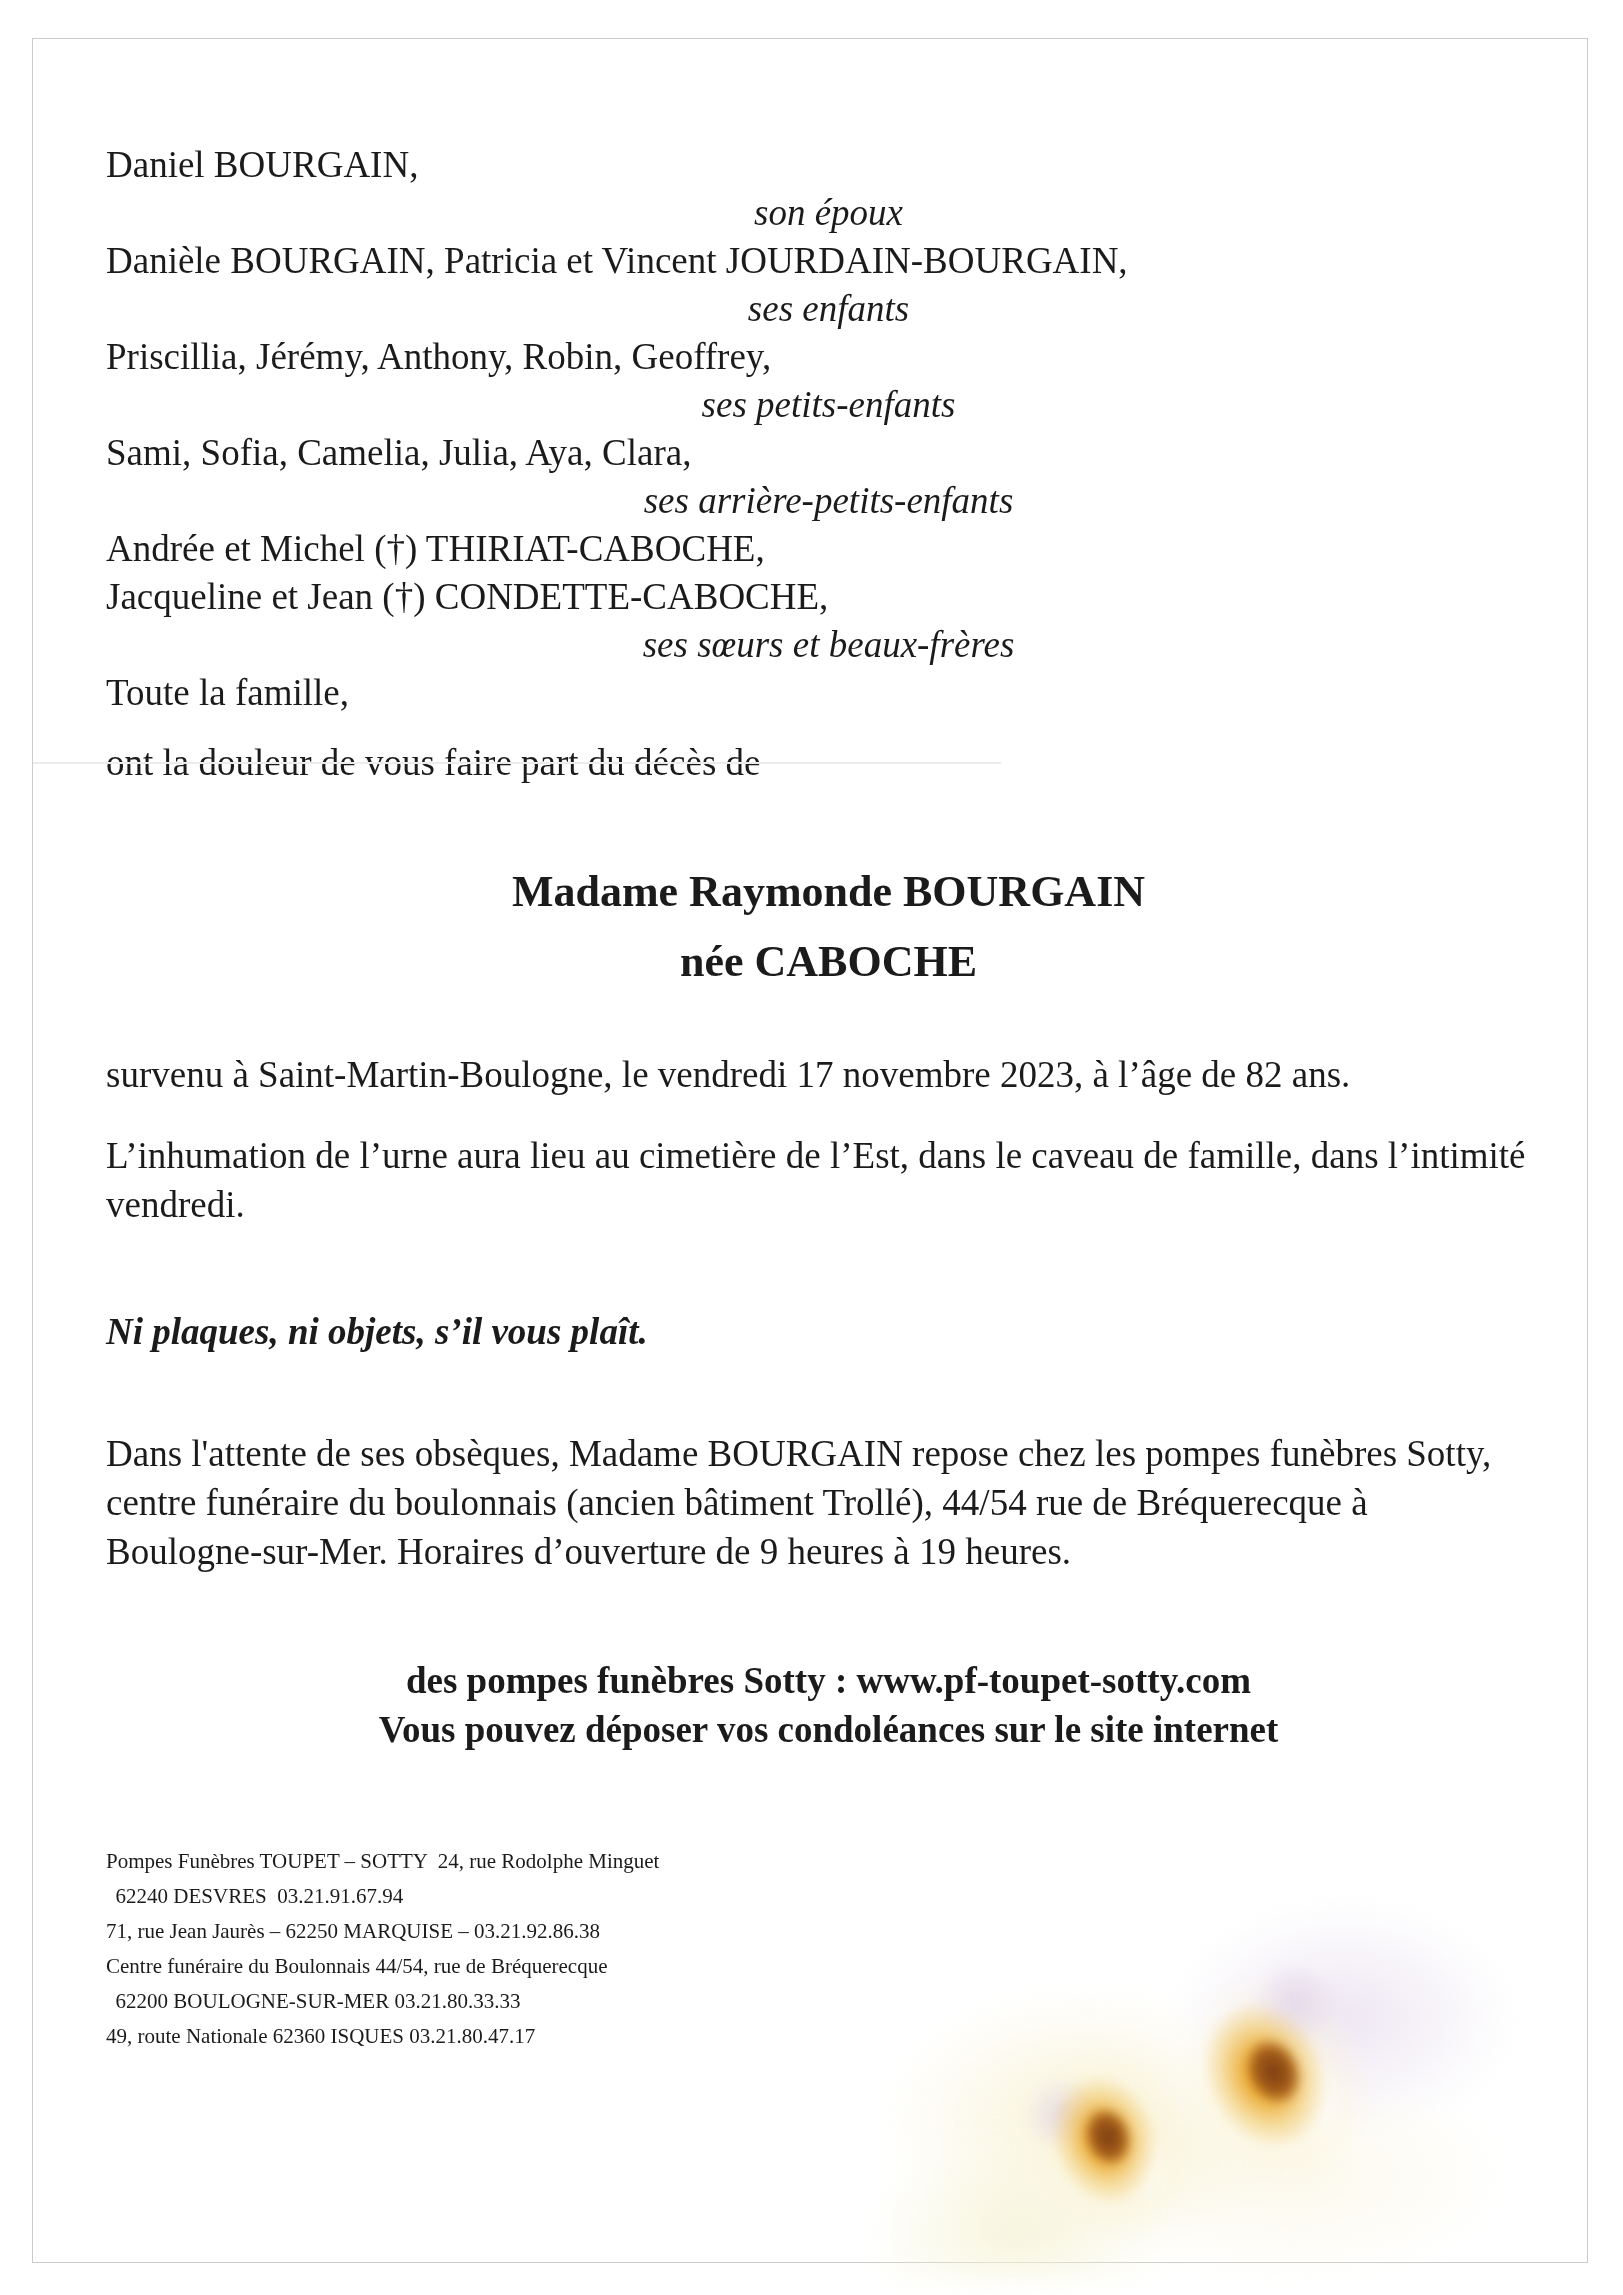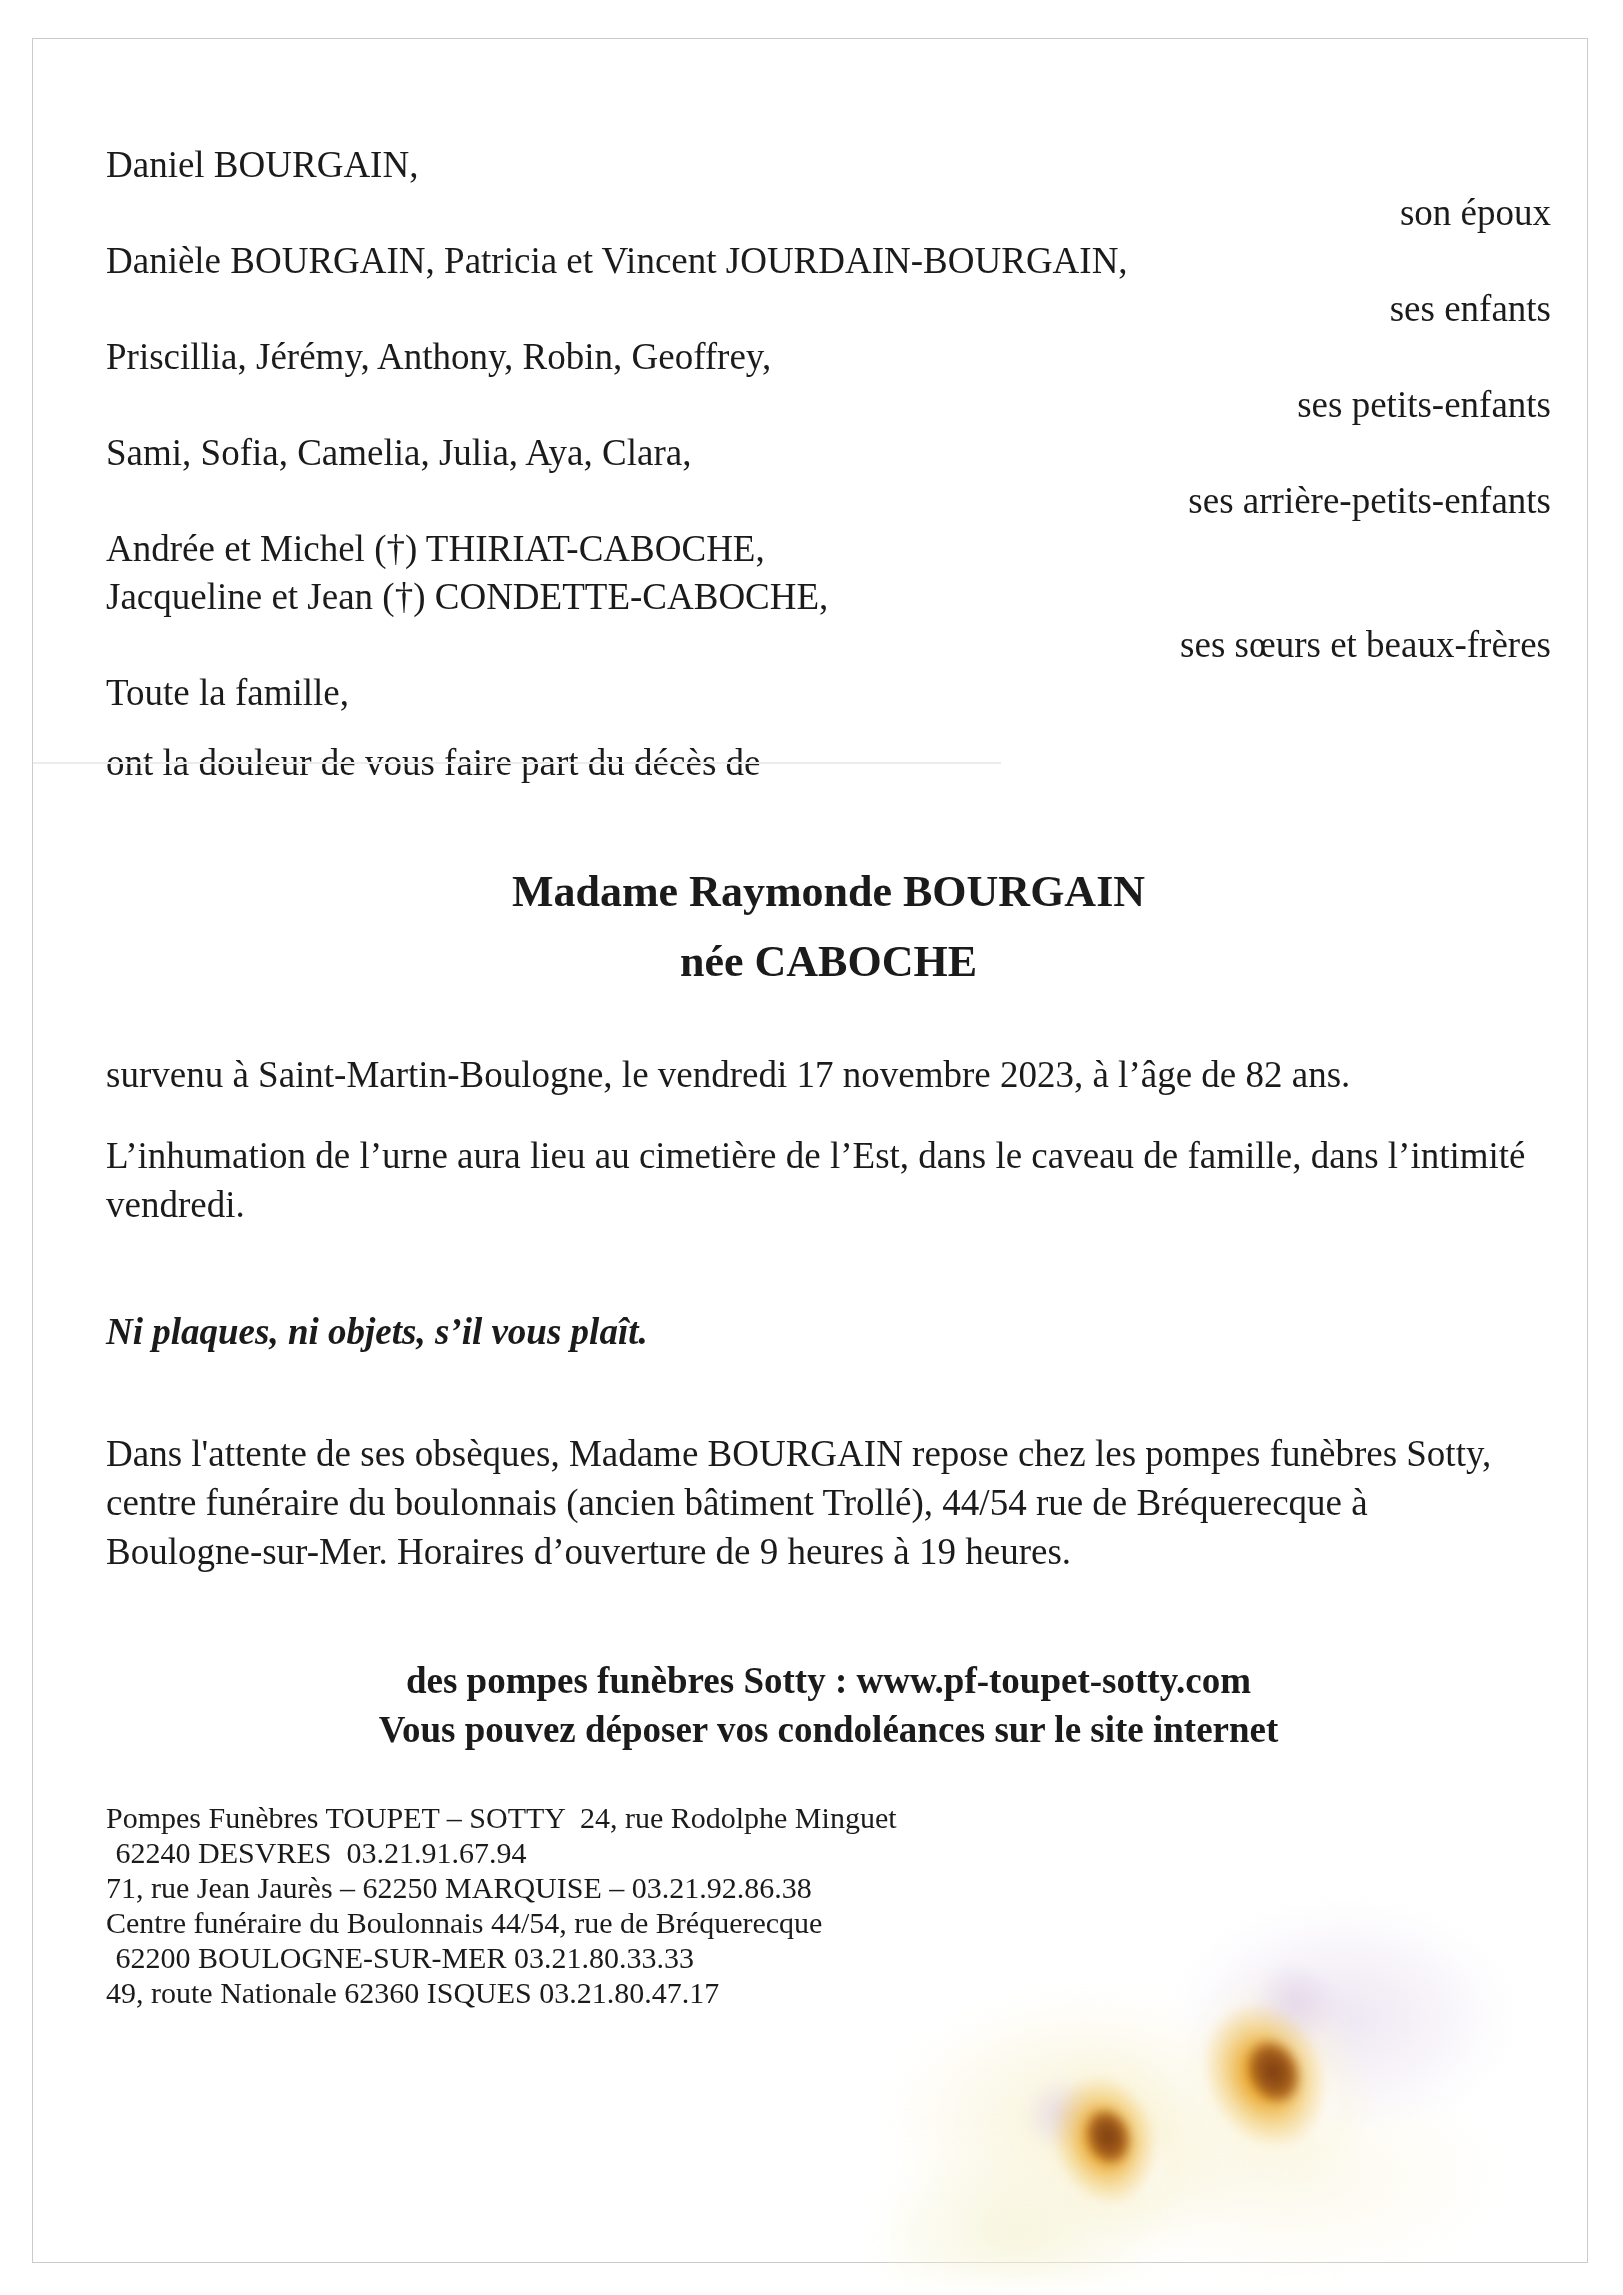--- a/index.html
+++ b/index.html
@@ -2,31 +2,31 @@
 <html style="font-size:12.8px"><head>
 <meta charset="utf-8">
 <style>
   html,body{margin:0;padding:0;background:#ffffff;}
   .page{position:relative;width:1624px;height:2295px;background:#ffffff;overflow:hidden;
         font-family:"Liberation Serif","DejaVu Serif",serif;color:#1b1b1b;}
   .card{position:absolute;left:32px;top:38px;width:1556px;height:2225px;
         border:0.8px solid #cbcbcb;box-sizing:border-box;padding:102px 36px 0 73px;background:#ffffff;}
   .scan-line{position:absolute;left:33px;top:762px;width:968px;height:1.6px;background:#ececec;}
   .f-name{font-size:37px;line-height:48px;white-space:pre-wrap;}
-  .f-rel{font-size:37px;line-height:48px;text-align:right;}
+  .f-rel{font-size:37px;line-height:48px;font-style:italic;text-align:center;}
   .announce{font-size:37px;line-height:49px;margin-top:21px;}
   .title-block{text-align:center;margin-top:70px;font-weight:bold;font-size:44px;line-height:70px;}
   .para{font-size:37px;line-height:49px;}
   .p1{margin-top:53px;}
   .p2{margin-top:37px;}
   .p3{margin-top:32px;}
   .plea{margin-top:78px;font-weight:bold;font-style:italic;font-size:37px;line-height:49px;}
   .p5{margin-top:73px;}
   .condole{margin-top:80px;text-align:center;font-weight:bold;font-size:37px;line-height:49px;}
-  .footer{margin-top:46px;font-size:30px;line-height:35px;}
+  .footer{margin-top:90px;font-size:21px;line-height:35px;}
   .footer div{white-space:pre-wrap;}
   .footer .fi{padding-left:9.6px;}
   
   .flower-wash{position:absolute;left:885px;top:1905px;width:717px;height:375px;filter:blur(11px);
     background:
       radial-gradient(ellipse 38% 48% at 28% 58%, rgba(247,241,208,0.85), rgba(247,241,208,0) 75%),
       radial-gradient(ellipse 34% 44% at 64% 30%, rgba(232,222,238,0.75), rgba(232,222,238,0) 70%),
       radial-gradient(ellipse 30% 32% at 18% 88%, rgba(246,243,214,0.8), rgba(246,243,214,0) 75%),
       radial-gradient(ellipse 42% 38% at 56% 72%, rgba(250,246,226,0.7), rgba(250,246,226,0) 75%);}
   .flower{position:absolute;border-radius:50%;filter:blur(4px);}

